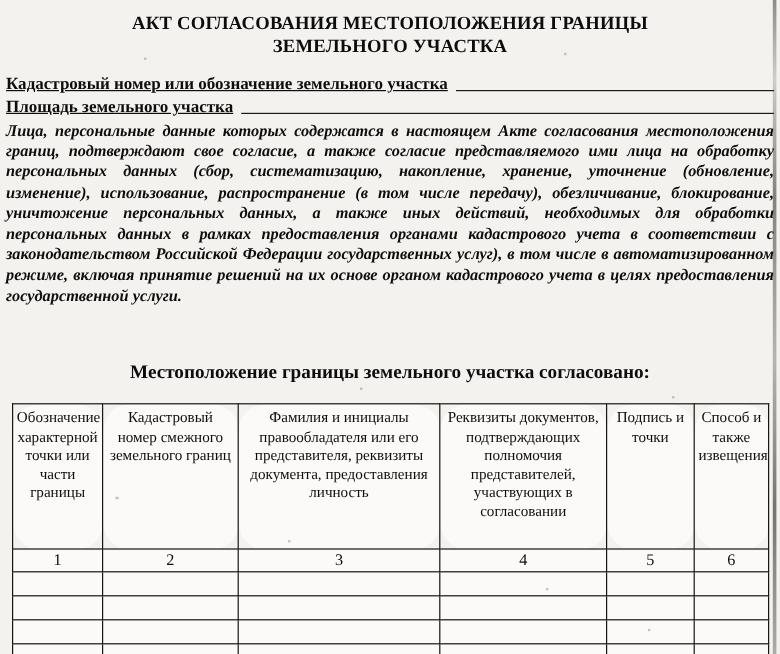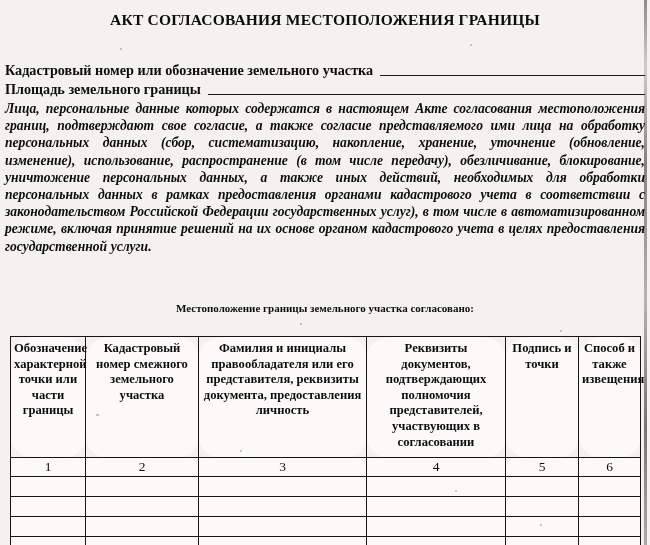--- a/index.html
+++ b/index.html
@@ -41,20 +41,21 @@
   
   .field-row {
     position: absolute;
     left: 5px;
     width: 640px;
     font-weight: bold;
     font-size: 14.2px;
     white-space: nowrap;
     display: flex;
     align-items: flex-end;
+    text-decoration: underline;
   }
   .field-row .lbl {
     flex: 0 0 auto;
     line-height: 17px;
   }
   .field-row .rule {
     flex: 1 1 auto;
     margin-left: 7px;
     margin-bottom: 3px;
     border-bottom: 1.6px solid #1a1a1a;
@@ -79,39 +80,39 @@
   }
 
   
   .agreed-heading {
     position: absolute;
     left: 0;
     top: 302px;
     width: 650px;
     text-align: center;
     font-weight: bold;
-    font-size: 11px;
+    font-size: 16px;
   }
 
   
   .border-table {
     position: absolute;
     left: 10px;
     top: 336px;
     width: 630px;
     border-collapse: collapse;
     table-layout: fixed;
   }
   .border-table td, .border-table th {
     border: 1.3px solid #161616;
     padding: 0;
     background: #fbfaf8;
   }
   .border-table th {
-    font-weight: bold;
+    font-weight: normal;
     font-size: 12.6px;
     line-height: 15.6px;
     text-align: center;
     vertical-align: top;
     padding: 4px 3px 0 3px;
     height: 116px;
     border-radius: 22px;
   }
   .border-table td.numcell {
     text-align: center;
@@ -153,49 +154,50 @@
     pointer-events: none;
   }
 </style>
 </head>
 <body>
 
 <div id="page">
 
   <div class="doc-title">
     <span class="ln">АКТ СОГЛАСОВАНИЯ МЕСТОПОЛОЖЕНИЯ ГРАНИЦЫ</span>
+    <span class="ln">ЗЕМЕЛЬНОГО УЧАСТКА</span>
   </div>
 
   <div class="field-row" id="field-cadnum">
     <span class="lbl">Кадастровый номер или обозначение земельного участка</span>
     <span class="rule"></span>
   </div>
 
   <div class="field-row" id="field-area">
-    <span class="lbl">Площадь земельного границы</span>
+    <span class="lbl">Площадь земельного участка</span>
     <span class="rule"></span>
   </div>
 
   <div class="consent">Лица, персональные данные которых содержатся в настоящем Акте согласования местоположения границ, подтверждают свое согласие, а также согласие представляемого ими лица на обработку персональных данных (сбор, систематизацию, накопление, хранение, уточнение (обновление, изменение), использование, распространение (в том числе передачу), обезличивание, блокирование, уничтожение персональных данных, а также иных действий, необходимых для обработки персональных данных в рамках предоставления органами кадастрового учета в соответствии с законодательством Российской Федерации государственных услуг), в том числе в автоматизированном режиме, включая принятие решений на их основе органом кадастрового учета в целях предоставления государственной услуги.</div>
 
   <div class="agreed-heading">Местоположение границы земельного участка согласовано:</div>
 
   <table class="border-table">
     <colgroup>
       <col class="c1">
         <col class="c2">
         <col class="c3">
         <col class="c4">
         <col class="c5">
         <col class="c6">
     </colgroup>
     <thead>
       <tr>
         <th>Обозначение характерной точки или части границы</th>
-        <th>Кадастровый номер смежного земельного участка</th>
+        <th>Кадастровый номер смежного земельного границ</th>
         <th>Фамилия и инициалы правообладателя или его представителя, реквизиты документа, предоставления личность</th>
         <th>Реквизиты документов, подтверждающих полномочия представителей, участвующих в согласовании</th>
         <th>Подпись и точки</th>
         <th>Способ и также извещения</th>
       </tr>
     </thead>
     <tbody>
       <tr>
         <td class="numcell">1</td>
         <td class="numcell">2</td>

